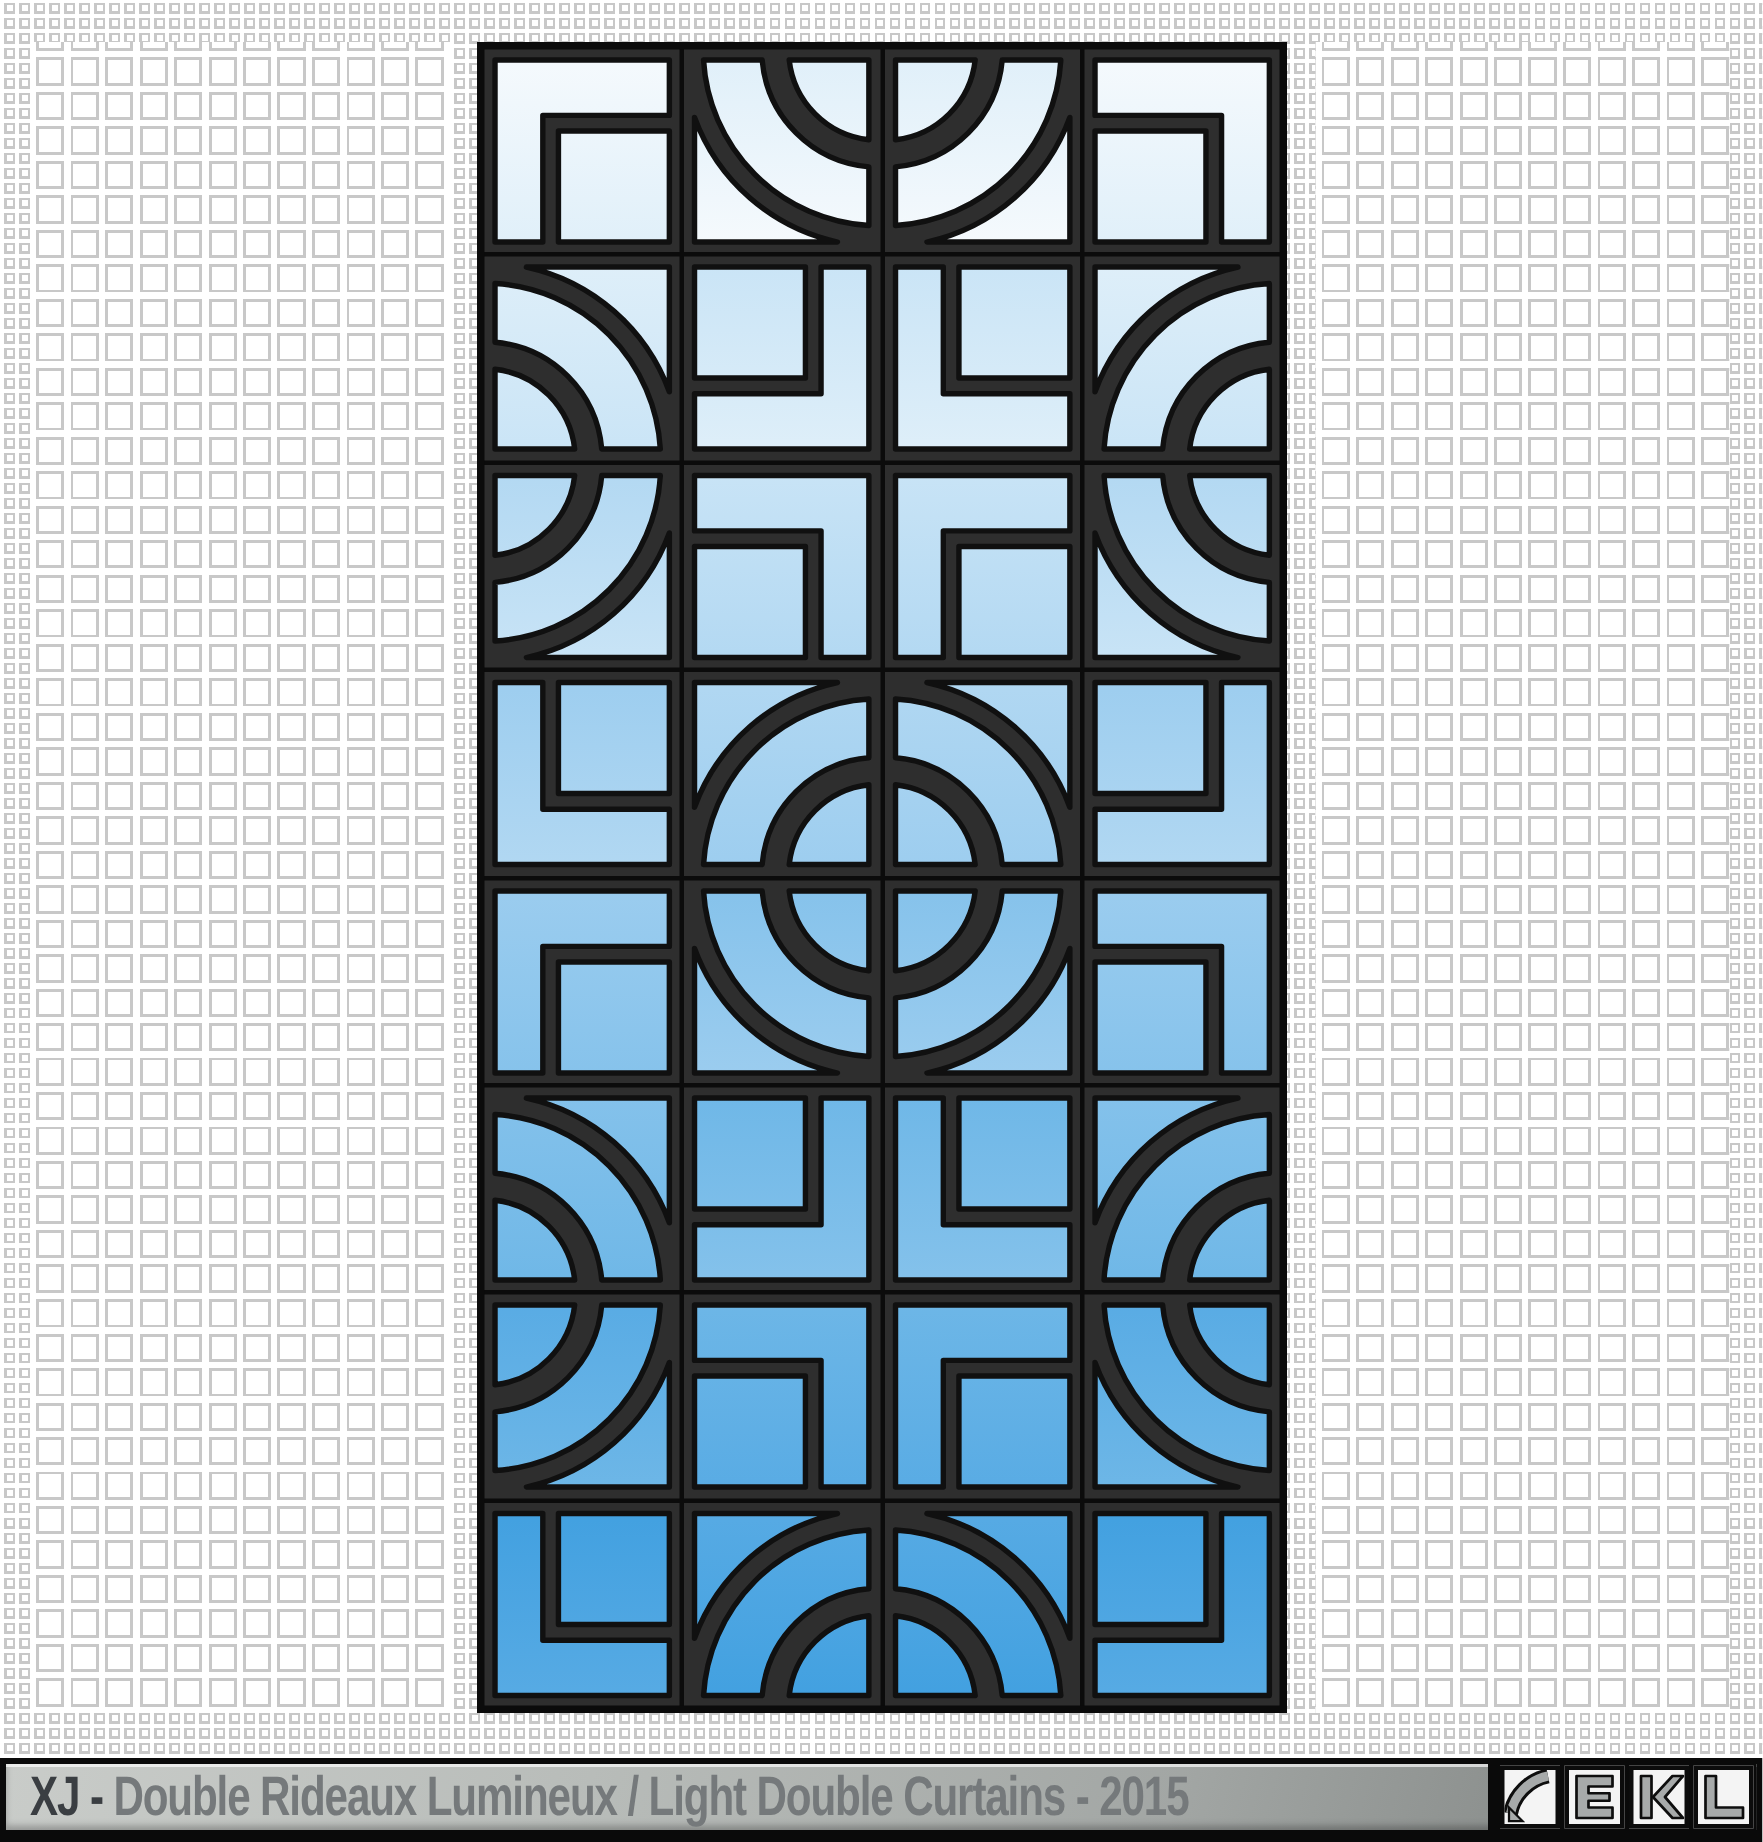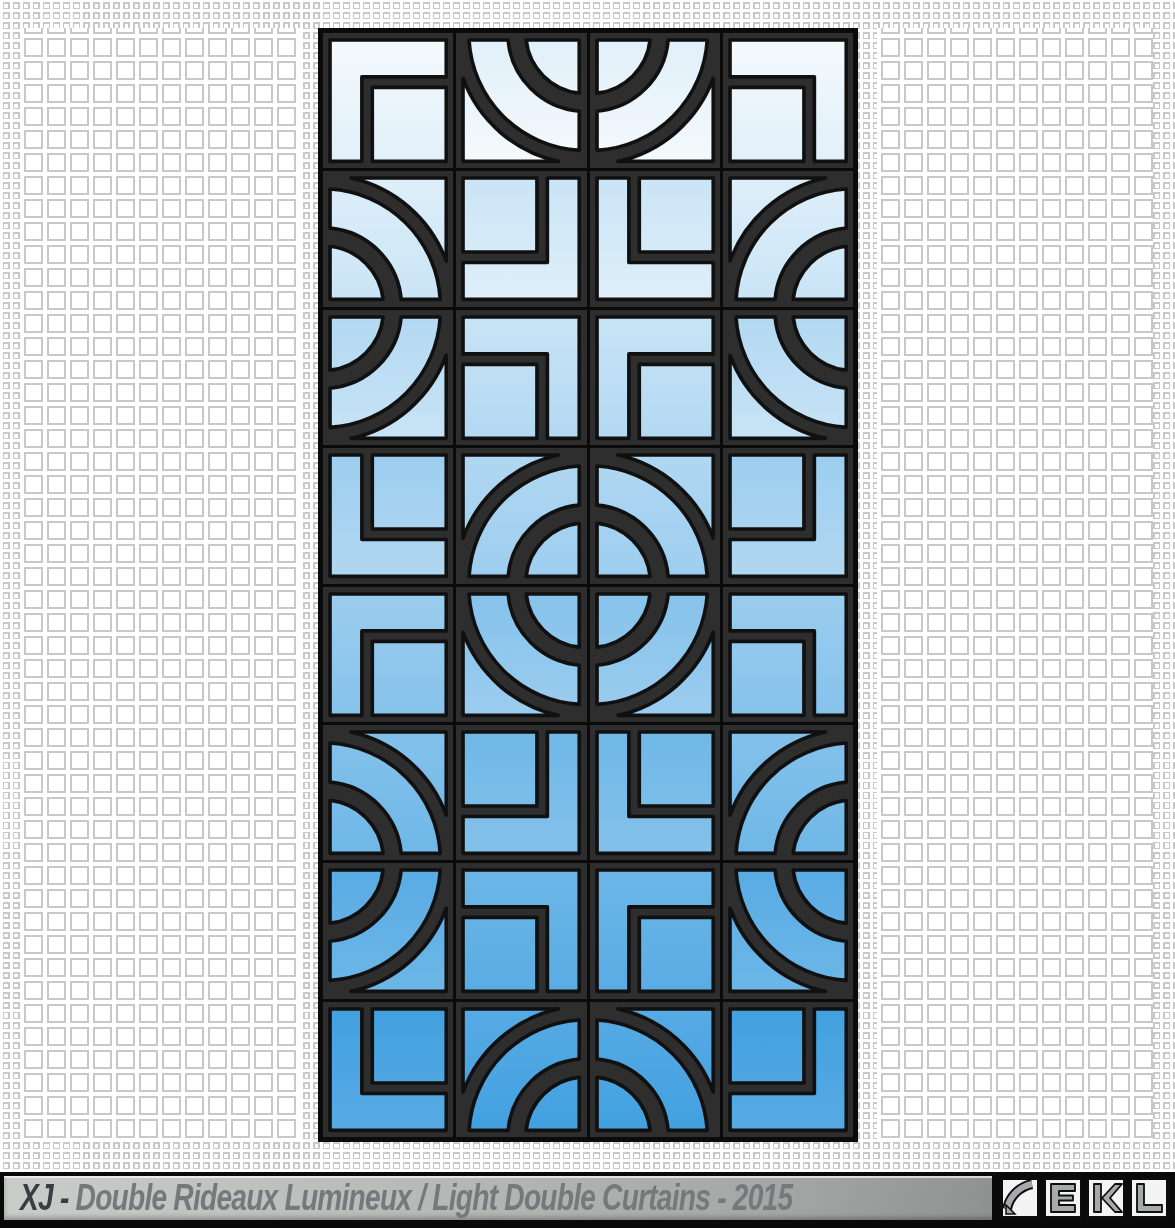--- a/index.html
+++ b/index.html
@@ -557,21 +557,21 @@
             <g transform="translate(130,135) scale(-1,-1)" fill="url(#tg7x3)" stroke="#101010" stroke-width="3.6" stroke-linejoin="round">
               <path d="M7,7 L123,7 L123,43.8 L38.8,43.8 L38.8,128 L7,128 Z"></path>
               <path d="M49.2,54.2 L123,54.2 L123,128 L49.2,128 Z"></path>
             </g>
           </svg>
         </div>
       </div>
   </div>
 
   <div class="footer">
-    <div class="footer-inner" id="footer-inner" style="background-image: linear-gradient(105deg, rgb(201, 204, 201), rgb(184, 188, 185), rgb(162, 166, 164), rgb(124, 128, 126)); font-style: italic;">
+    <div class="footer-inner" id="footer-inner" style="background-image: linear-gradient(105deg, rgb(201, 204, 201), rgb(184, 188, 185), rgb(162, 166, 164), rgb(124, 128, 126));">
       <div class="title-wrap">
         <span id="title-prefix" style="color: rgb(58, 62, 66);">XJ - </span><span id="title-rest" style="color: rgb(117, 121, 123);">Double Rideaux Lumineux / Light Double Curtains - 2015</span>
       </div>
     </div>
     <div class="logo" id="logo">
         <div class="logo-box" style="background: rgb(244, 244, 244);">
           <svg viewBox="0 0 34 36">
             <path d="M4,29 A32,32 0 0 1 29,4" fill="none" stroke="#0e0e0e" stroke-width="10"></path>
             <path d="M4,29 A32,32 0 0 1 29,4" fill="none" stroke="#a7aaaa" stroke-width="6"></path>
             <path d="M3,25 L12,34 L3,34 Z" fill="#a7aaaa" stroke="#0e0e0e" stroke-width="1.5"></path>

